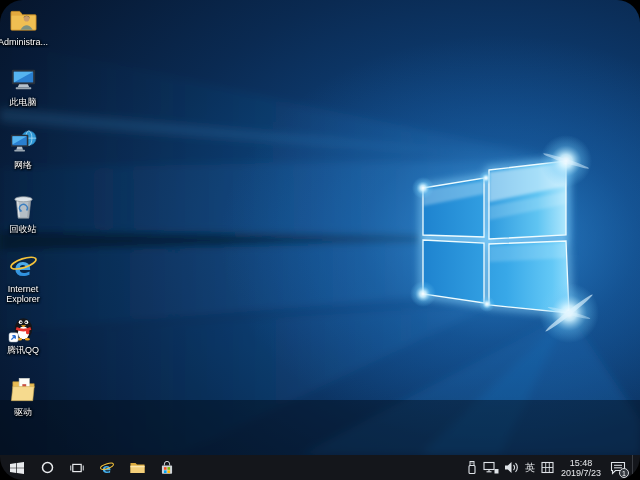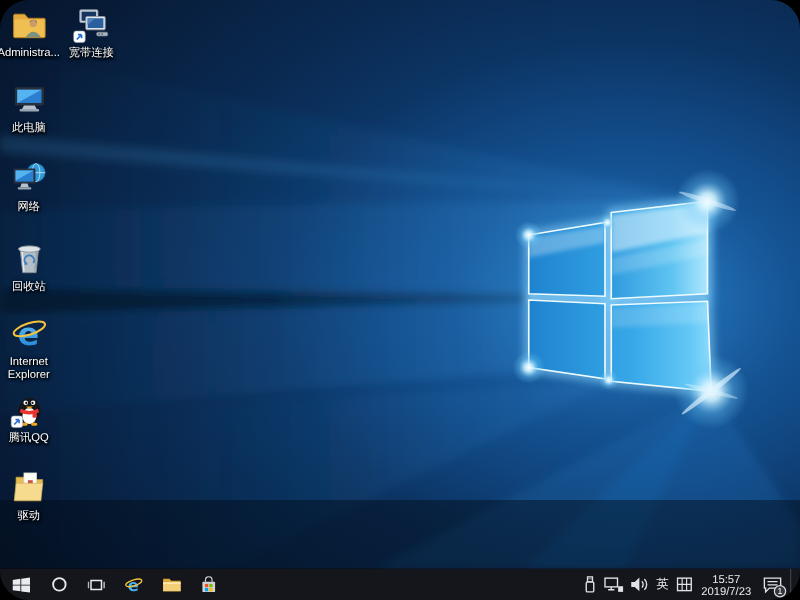--- a/index.html
+++ b/index.html
@@ -142,37 +142,20 @@
     <svg class="art" viewBox="0 0 32 32">
       <path d="M3,9 L3,26 Q3,27 4,27 L28,27 Q29,27 29,26 L29,12 Q29,11 28,11 L15,11 L12.5,8 Q12.2,7.6 11.6,7.6 L4,7.6 Q3,7.6 3,9 Z" fill="#e3a93e" stroke="#b98424" stroke-width="0.8"></path>
       <rect x="3.6" y="12" width="24.8" height="14.4" fill="#f2c457" opacity="0.8"></rect>
       <path d="M16.2,13.5 q3,-2.5 6,0 l-0.6,2.4 l-4.8,0 Z" fill="#4a4436"></path>
       <circle cx="19.2" cy="15.2" r="2.9" fill="#c79b6b"></circle>
       <path d="M12.8,26.6 Q19.2,17.5 25.6,26.6 Z" fill="#7d9180"></path>
     </svg>
     <div class="di-label">Administra...</div>
   </div>
 
-  <div class="desktop-icon" style="left:47px;top:4px">
-    <svg class="art" viewBox="0 0 32 32">
-      <rect x="6" y="4" width="15" height="10.5" rx="1" fill="#cdd6df" stroke="#8e9aa6" stroke-width="0.7"></rect>
-      <rect x="7.5" y="5.5" width="12" height="7.5" fill="#16355f"></rect>
-      <rect x="11" y="9.5" width="16" height="11" rx="1" fill="#dfe6ec" stroke="#8e9aa6" stroke-width="0.7"></rect>
-      <rect x="12.5" y="11" width="13" height="8" fill="#2b5f9e"></rect>
-      <polygon points="12.5,11 19,11 12.5,16" fill="#4d82be"></polygon>
-      <rect x="20" y="22.5" width="9" height="3" rx="1" fill="#aab6c2" stroke="#7f8a95" stroke-width="0.6"></rect>
-      <circle cx="22" cy="24" r="0.7" fill="#4e5a66"></circle>
-        <circle cx="24.5" cy="24" r="0.7" fill="#4e5a66"></circle>
-      <g>
-        <rect x="1" y="21.5" width="9.5" height="9.5" rx="2" fill="#fff" stroke="#9aa7b4" stroke-width="0.5"></rect>
-        <path d="M3.5,28.5 L7.5,24.5 M7.5,24.5 h-3 M7.5,24.5 v3" stroke="#2a6fd4" stroke-width="1.4" fill="none"></path>
-      </g>
-    </svg>
-    <div class="di-label">宽带连接</div>
-  </div>
 
   <div class="desktop-icon" style="left:-3px;top:64px">
     <svg class="art" viewBox="0 0 32 32">
       <rect x="4" y="6" width="24" height="15" rx="1.2" fill="#28303b"></rect>
       <rect x="6" y="8" width="20" height="11" fill="#2a7fd0"></rect>
       <polygon points="6,8 26,8 6,19" fill="#55b4f0"></polygon>
       <polygon points="11.5,21 20.5,21 22,24 10,24" fill="#b7c2cc"></polygon>
       <rect x="8" y="24" width="16" height="2" rx="0.6" fill="#9aa7b2"></rect>
     </svg>
     <div class="di-label">此电脑</div>
@@ -336,21 +319,21 @@
       <div class="tray-ico">
         <svg width="13" height="13" viewBox="0 0 13 13">
           <rect x="1" y="1.5" width="11" height="10" fill="none" stroke="#dfe3e8" stroke-width="1.1"></rect>
           <line x1="4.7" y1="1.5" x2="4.7" y2="11.5" stroke="#dfe3e8" stroke-width="0.9"></line>
           <line x1="8.3" y1="1.5" x2="8.3" y2="11.5" stroke="#dfe3e8" stroke-width="0.9"></line>
           <line x1="1" y1="6.5" x2="12" y2="6.5" stroke="#dfe3e8" stroke-width="0.9"></line>
         </svg>
       </div>
 
       <div class="clock">
-        <div>15:57</div>
+        <div>15:48</div>
         <div>2019/7/23</div>
       </div>
 
       <div class="action-center">
         <svg width="16" height="14" viewBox="0 0 16 14">
           <path d="M1.5,1.5 h13 v8 h-9 l-3,3 v-3 h-1 Z" fill="none" stroke="#dfe3e8" stroke-width="1.1"></path>
           <line x1="4" y1="4.3" x2="12" y2="4.3" stroke="#dfe3e8" stroke-width="1"></line>
           <line x1="4" y1="6.8" x2="12" y2="6.8" stroke="#dfe3e8" stroke-width="1"></line>
         </svg>
         <div class="ac-badge">1</div>

